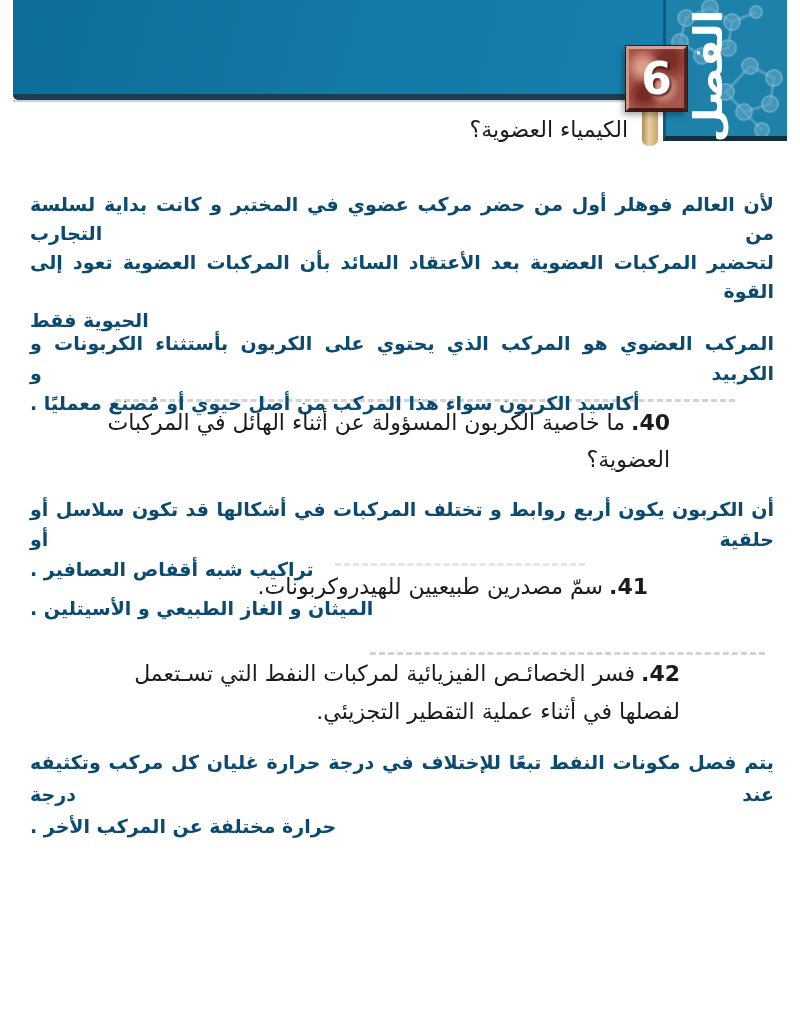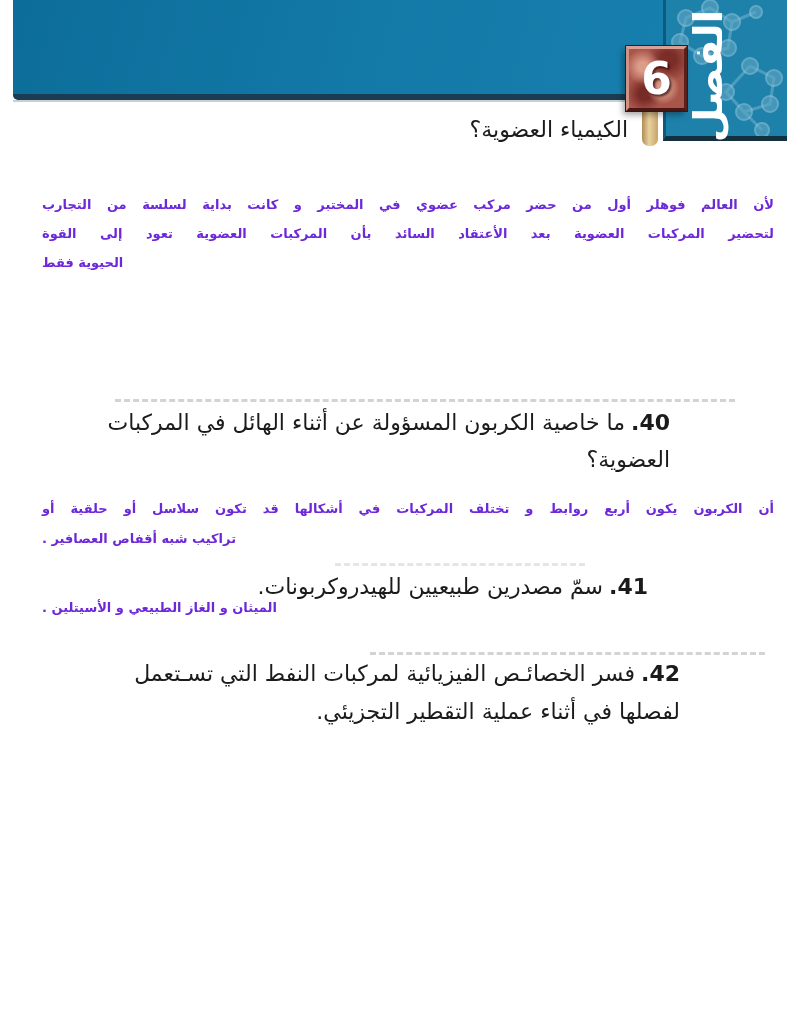--- a/index.html
+++ b/index.html
@@ -35,22 +35,22 @@
         display:flex;align-items:center;justify-content:center;}
   .badge span{font-size:44px;font-weight:bold;color:#ffffff;text-shadow:2px 2px 2px rgba(40,0,0,.65);}
 
   
   .question{position:absolute;direction:rtl;text-align:right;color:#1b1b1b;
         font-size:22px;line-height:36px;white-space:nowrap;}
   .qnum{font-weight:bold;margin-left:6px;}
   .qlead{font-weight:bold;margin-left:6px;}
 
   
-  .answer{position:absolute;left:30px;right:26px;direction:rtl;color:#6d28d9;
-        font-weight:bold;font-size:13px;line-height:30px;margin-left:12px;}
+  .answer{position:absolute;left:30px;right:26px;direction:rtl;color:#0c4a6e;
+        font-weight:bold;font-size:19px;line-height:30px;}
   .aj{text-align:justify;text-align-last:justify;}
   .al{text-align:left;}
 
   
   .art{position:absolute;border-top:3px dashed rgba(140,140,140,.38);}
 </style>
 </head>
 <body>
 
 <div class="page">
@@ -99,20 +99,24 @@
 
   <div class="question" style="top:112px;right:172px;">
     <div>الكيمياء العضوية؟</div>
   </div>
   <div class="answer" style="top:190px;line-height:29px;">
     <div class="aj">لأن العالم فوهلر أول من حضر مركب عضوي في المختبر و كانت بداية لسلسة من التجارب</div>
     <div class="aj">لتحضير المركبات العضوية بعد الأعتقاد السائد بأن المركبات العضوية تعود إلى القوة</div>
     <div class="al">الحيوية فقط</div>
   </div>
 
+  <div class="answer" style="top:328px;">
+    <div class="aj">المركب العضوي هو المركب الذي يحتوي على الكربون بأستثناء الكربونات و الكربيد و</div>
+    <div class="al">أكاسيد الكربون سواء هذا المركب من أصل حيوي أو مُصنع معمليًا .</div>
+  </div>
 
   <div class="question" style="top:404px;right:130px;line-height:37px;">
     <div>
       <span class="qnum">40.</span><span>ما خاصية الكربون المسؤولة عن أثناء الهائل في المركبات</span>
     </div>
     <div>العضوية؟</div>
   </div>
   <div class="answer" style="top:494px;">
     <div class="aj">أن الكربون يكون أربع روابط و تختلف المركبات في أشكالها قد تكون سلاسل أو حلقية أو</div>
     <div class="al">تراكيب شبه أقفاص العصافير .</div>
@@ -126,14 +130,18 @@
   <div class="answer" style="top:593px;">
     <div class="al">الميثان و الغاز الطبيعي و الأسيتلين .</div>
   </div>
 
   <div class="question" style="top:655px;right:120px;line-height:38px;">
     <div>
       <span class="qnum">42.</span><span>فسر الخصائـص الفيزيائية لمركبات النفط التي تسـتعمل</span>
     </div>
     <div>لفصلها في أثناء عملية التقطير التجزيئي.</div>
   </div>
+  <div class="answer" style="top:746px;line-height:32px;">
+    <div class="aj">يتم فصل مكونات النفط تبعًا للإختلاف في درجة حرارة غليان كل مركب وتكثيفه عند درجة</div>
+    <div class="al">حرارة مختلفة عن المركب الأخر .</div>
+  </div>
 
 </div>
 
 </body></html>

